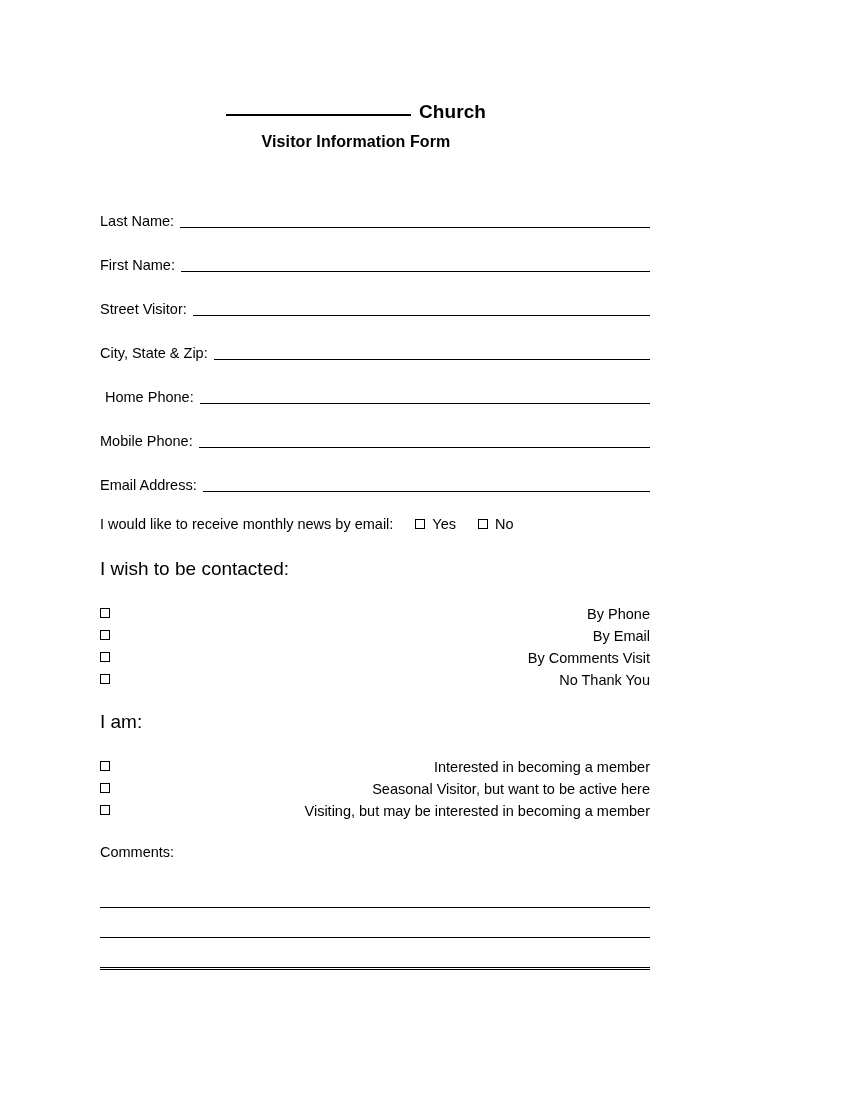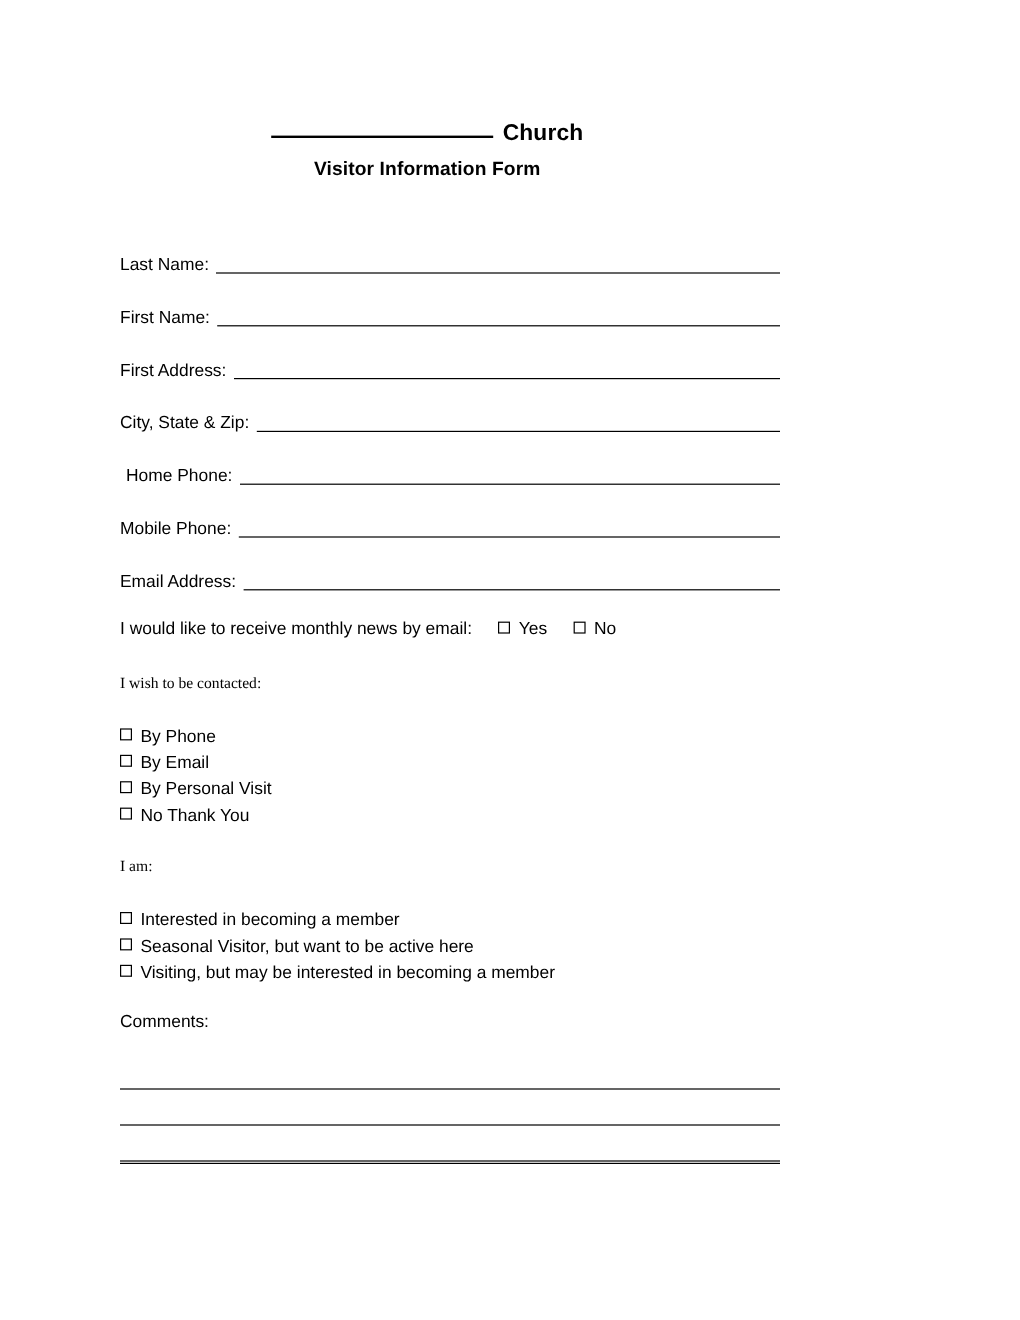--- a/index.html
+++ b/index.html
@@ -115,34 +115,34 @@
     width: 10px;
     height: 10px;
     border: 1.4px solid #000;
     margin-right: 7px;
     flex: 0 0 auto;
     position: relative;
     top: 0px;
   }
 
   .section-prompt {
-    font-size: 13px;
+    font-size: 19px;
     line-height: 17px;
     margin-bottom: 26px;
-    font-family: Liberation Serif, serif;
   }
 
   .check-list { margin-bottom: 22px; }
 
   .check-item {
     display: flex;
     align-items: baseline;
     font-size: 14.5px;
     line-height: 22px;
     white-space: nowrap;
+    justify-content: space-between;
   }
 
   .check-item .cbox { top: -1px; }
 
   .comments-label {
     font-size: 14.5px;
     line-height: 17px;
     margin-bottom: 17px;
   }
 
@@ -173,21 +173,21 @@
       <span class="field-label">Last Name:</span>
       <span class="field-rule"></span>
     </div>
 
     <div class="field-row">
       <span class="field-label">First Name:</span>
       <span class="field-rule"></span>
     </div>
 
     <div class="field-row">
-      <span class="field-label">First Address:</span>
+      <span class="field-label">Street Visitor:</span>
       <span class="field-rule"></span>
     </div>
 
     <div class="field-row">
       <span class="field-label">City, State &amp; Zip:</span>
       <span class="field-rule"></span>
     </div>
 
     <div class="field-row indented">
       <span class="field-label">Home Phone:</span>
@@ -222,21 +222,21 @@
       <div class="check-item">
         <span class="cbox"></span>
         <span>By Phone</span>
       </div>
       <div class="check-item">
         <span class="cbox"></span>
         <span>By Email</span>
       </div>
       <div class="check-item">
         <span class="cbox"></span>
-        <span>By Personal Visit</span>
+        <span>By Comments Visit</span>
       </div>
       <div class="check-item">
         <span class="cbox"></span>
         <span>No Thank You</span>
       </div>
     </div>
 
     <div class="section-prompt">I am:</div>
 
     <div class="check-list">

